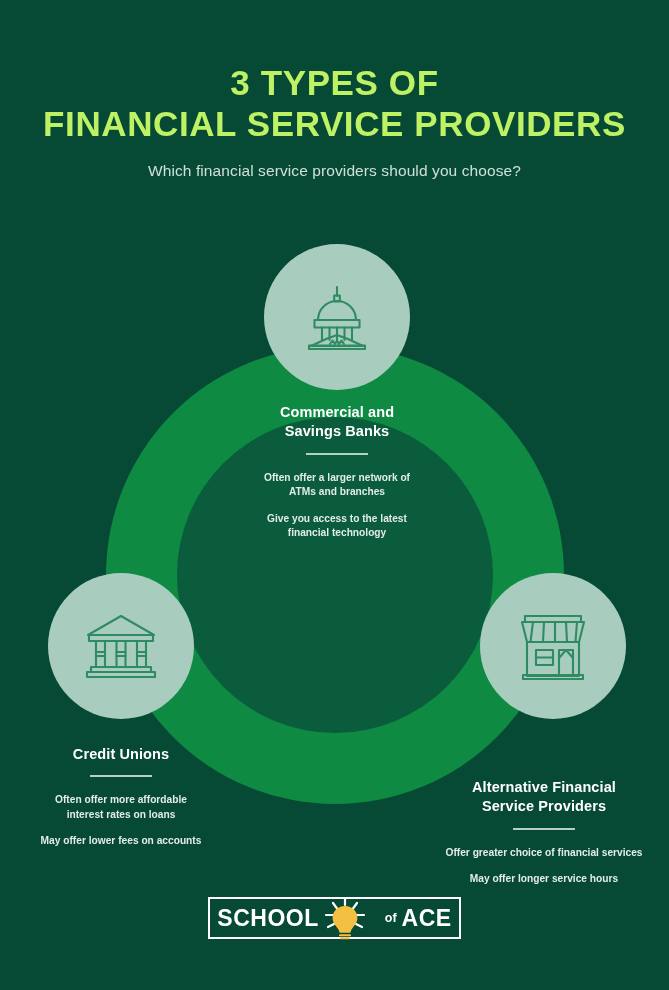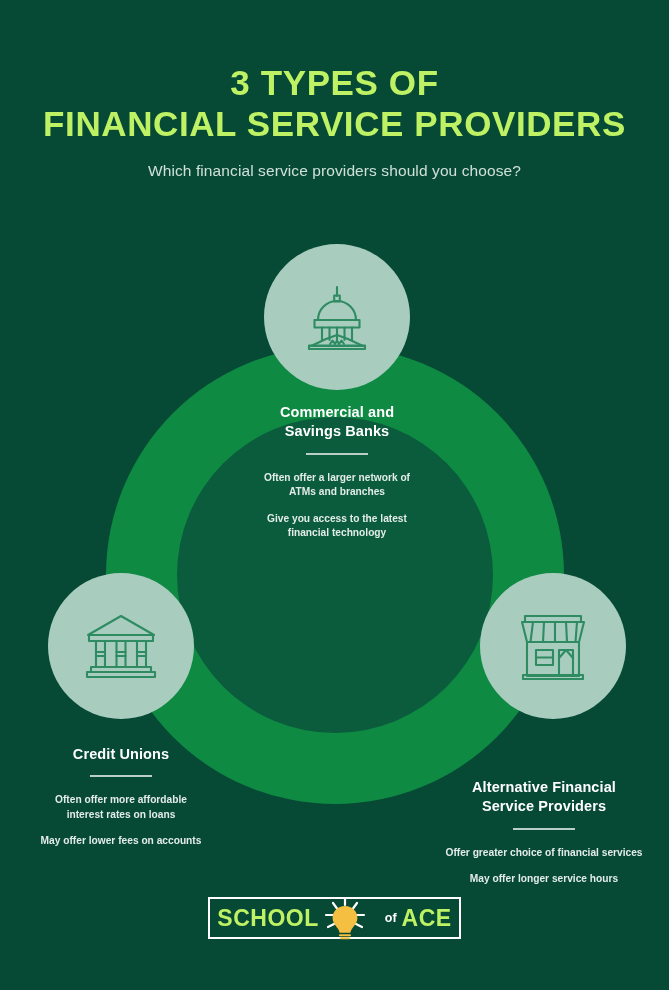--- a/index.html
+++ b/index.html
@@ -92,21 +92,21 @@
     border:2px solid #ffffff;
     display:flex; align-items:center; justify-content:center;
   }
   .logo-inner {
     display:flex; align-items:center; justify-content:center;
     gap:3px;
     width:100%;
     position:relative;
   }
   .logo-word {
-    color:#bef264;
+    color:#ffffff;
     font-weight:700;
     font-size:23px;
     letter-spacing:0.5px;
     line-height:1;
   }
   .logo-of {
     color:#ffffff;
     font-weight:700;
     font-size:12.5px;
     line-height:1;

